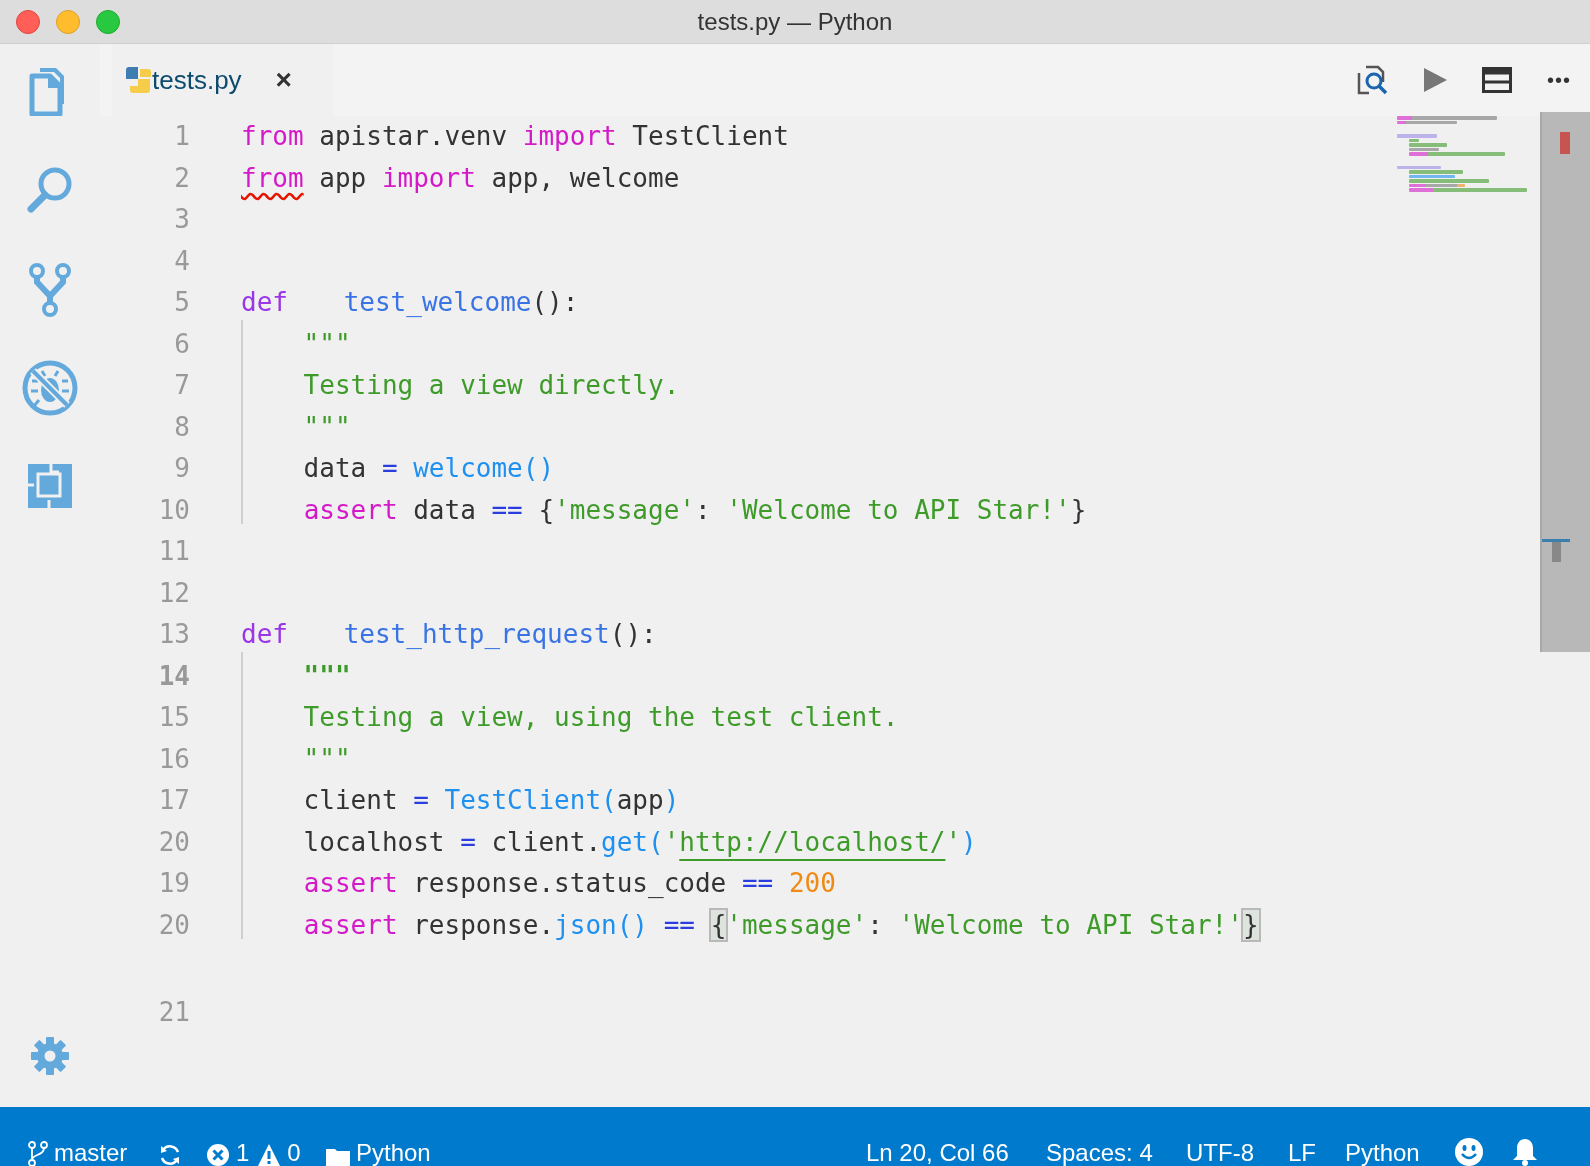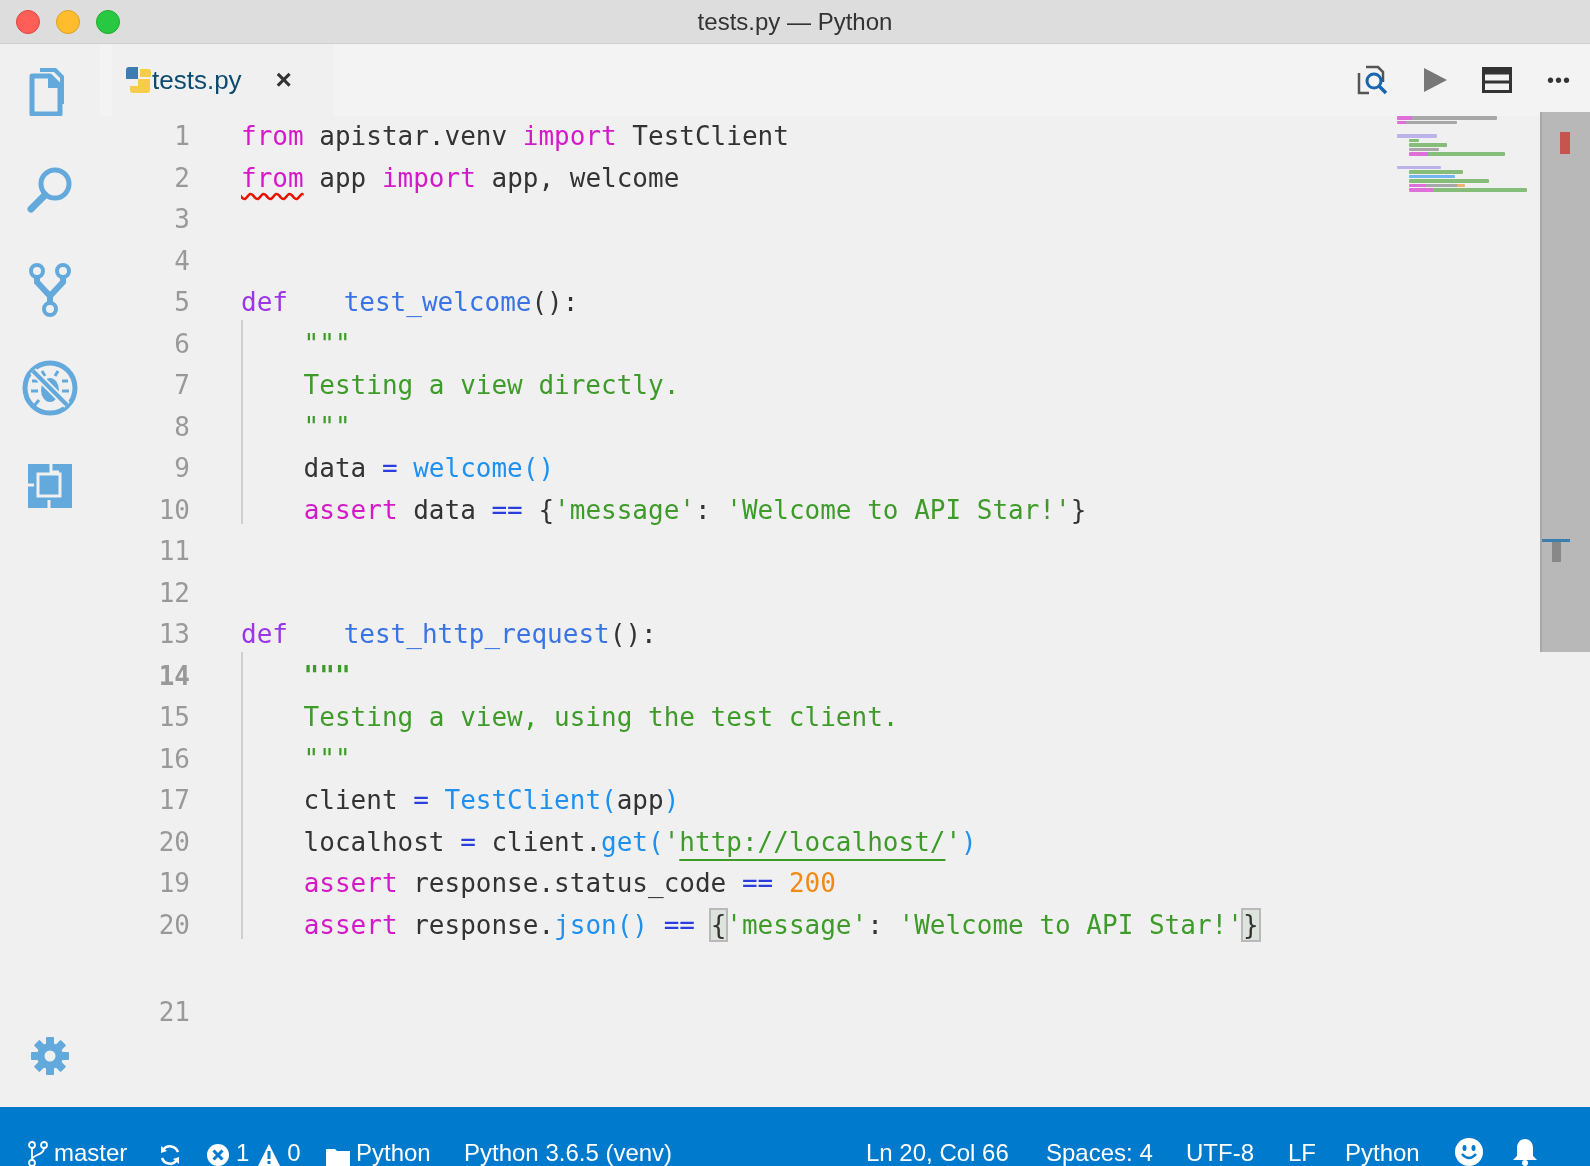--- a/index.html
+++ b/index.html
@@ -228,23 +228,20 @@
         <rect x="10.5" y="18" width="3" height="3" fill="#007acc"></rect>
       </svg>
     <span>0</span>
   </div>
   <div class="sb-item" style="left:326px">
     <svg width="24" height="20" viewBox="0 0 24 20">
         <path d="M0 2h9l2 2h13v16H0z" fill="#fff"></path>
       </svg>
     <span>Python</span>
   </div>
-  <div class="sb-item" style="left:464px">
-    <span>Python 3.6.5 (venv)</span>
-  </div>
   <div class="sb-item" style="left:866px">
     <span>Ln 20, Col 66</span>
   </div>
   <div class="sb-item" style="left:1046px">
     <span>Spaces: 4</span>
   </div>
   <div class="sb-item" style="left:1186px">
     <span>UTF-8</span>
   </div>
   <div class="sb-item" style="left:1288px">

